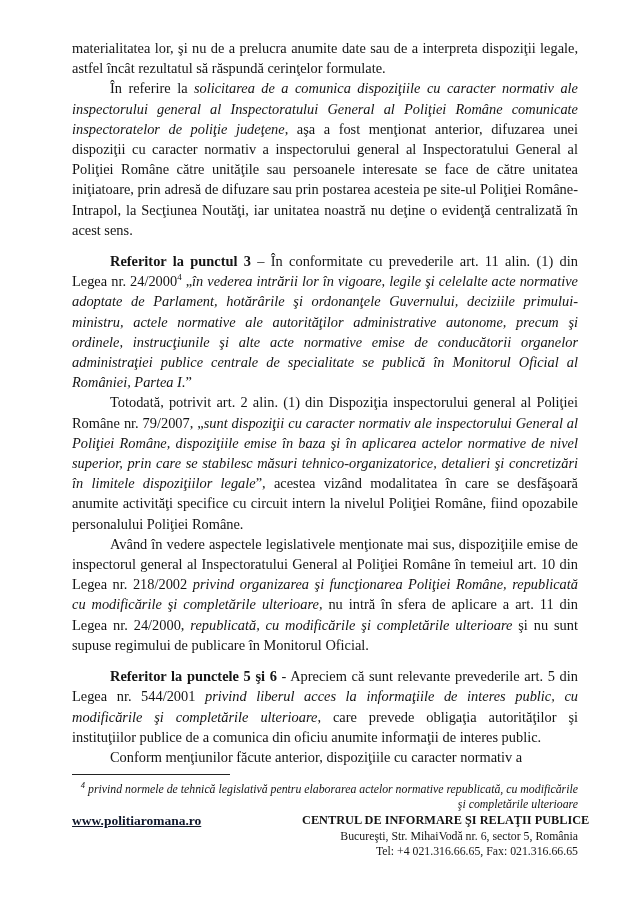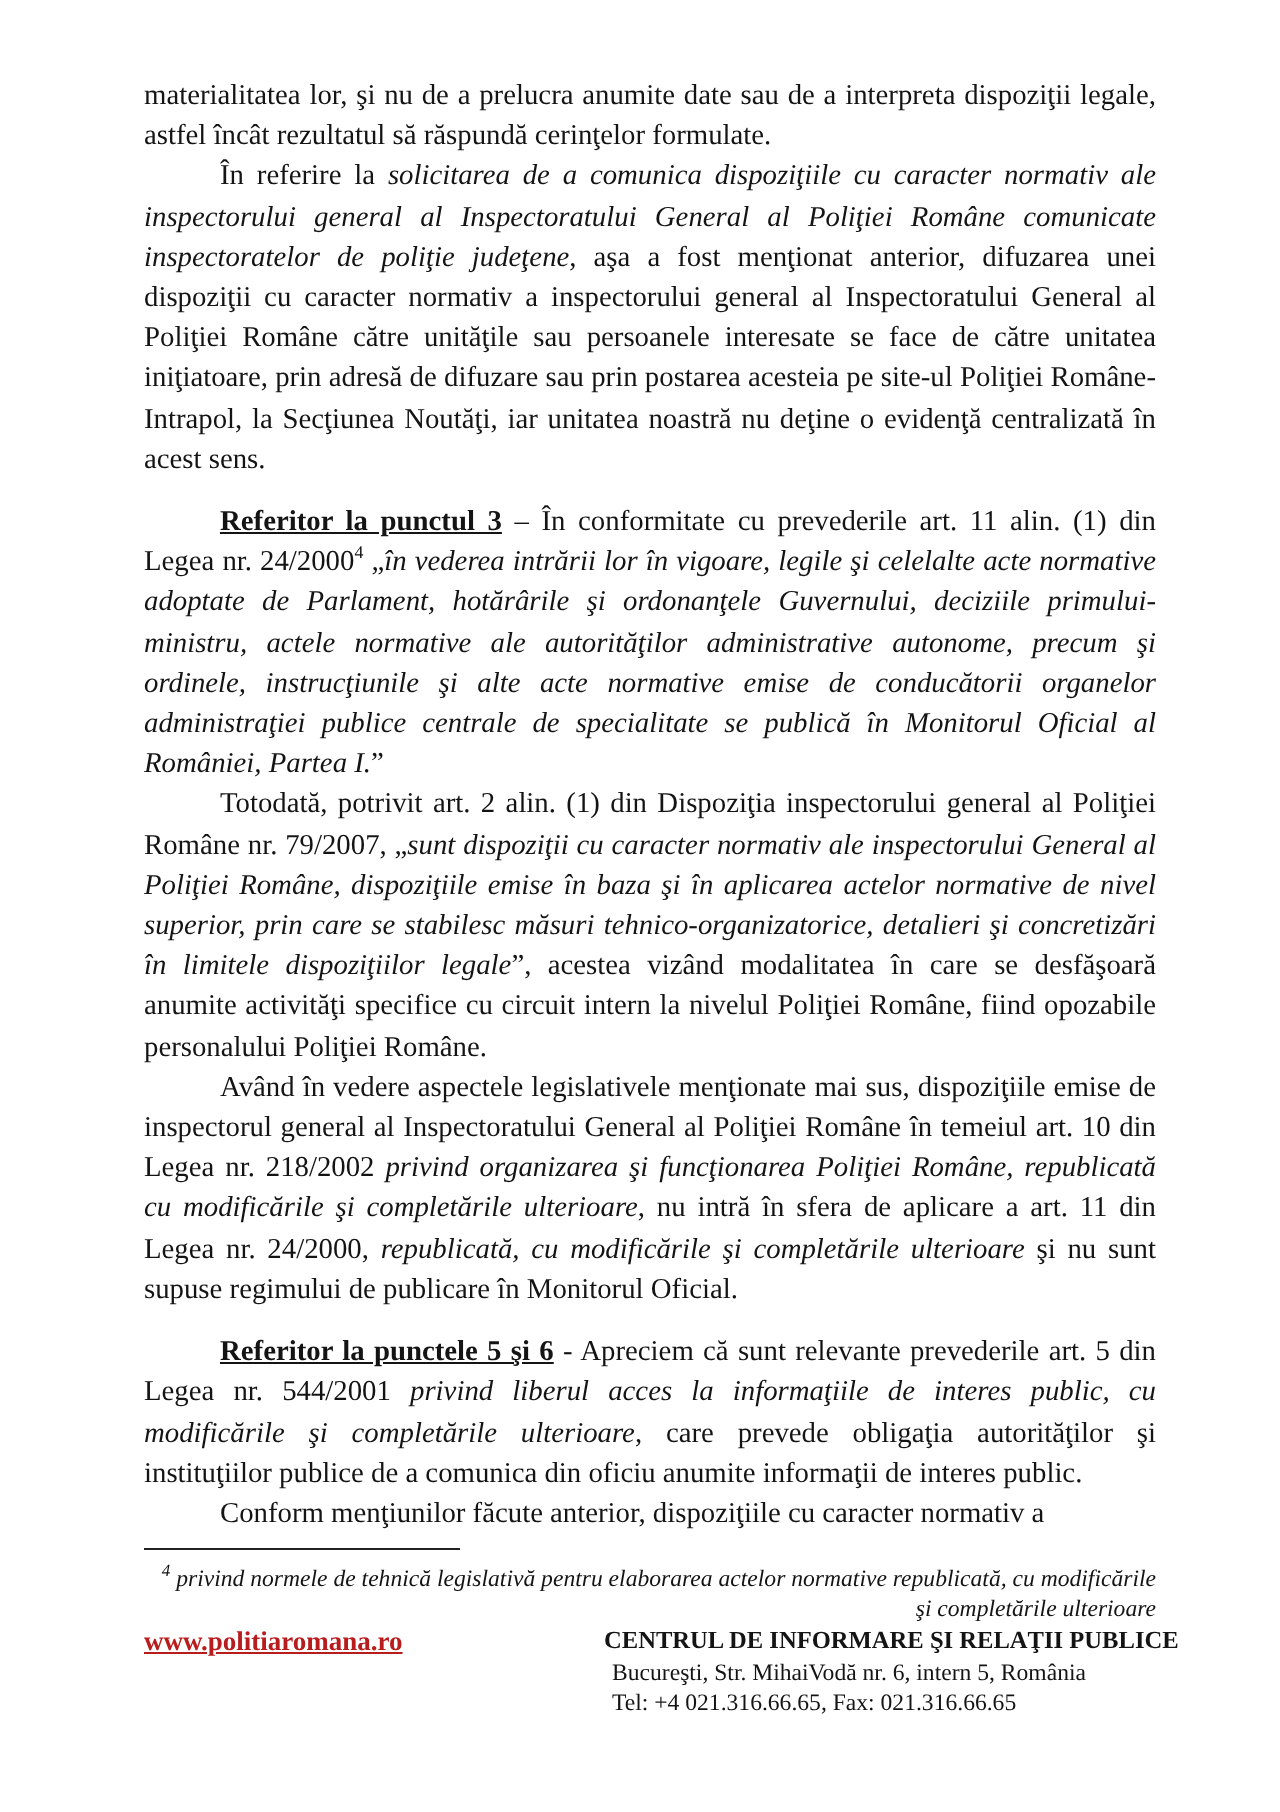--- a/index.html
+++ b/index.html
@@ -6,30 +6,30 @@
   .page{
     position:relative;width:640px;height:906px;background:#ffffff;
     font-family:"Liberation Serif","DejaVu Serif",serif;color:#141414;
     overflow:hidden;
   }
   .content{position:absolute;left:72px;top:38px;width:506px;max-height:732px;overflow:hidden;}
   p.doc{margin:0;font-size:14.4px;line-height:20.2px;text-align:justify;}
   p.doc.indent{text-indent:38px;}
   p.doc.space-before{margin-top:11px;}
   .i{font-style:italic;}
-  .bu{font-weight:bold;text-decoration:underline;}
+  .bu{font-weight:bold;}
   .sup{vertical-align:super;font-size:0.62em;line-height:0;}
   .footnote{position:absolute;left:72px;top:774px;width:506px;}
   .fn-rule{width:158px;border-top:1.2px solid #222222;margin-bottom:3px;}
   .fn-text{font-size:11.8px;line-height:15.4px;font-style:italic;text-align:right;}
   .fn-marker{vertical-align:super;font-size:8.5px;margin-right:3px;font-style:italic;}
   .footer{position:absolute;left:72px;top:813px;width:506px;display:flex;}
   .site-link{display:block;width:230px;font-size:13.5px;font-weight:bold;
-    color:#b91c1c;text-decoration:underline;cursor:pointer;}
-  .contact{width:276px;}
+    color:#0f172a;text-decoration:underline;cursor:pointer;}
+  .contact{width:276px;text-align:right;}
   .c-title{font-size:12.3px;font-weight:bold;line-height:15.8px;white-space:nowrap;}
   .c-line{font-size:11.8px;line-height:15.4px;margin-left:4px;white-space:nowrap;}
   .page-num{position:absolute;top:914px;left:510px;width:62px;text-align:center;
     font-size:12.5px;color:#4a4a4a;}
 </style>
 </head>
 <body>
 
 <div class="page">
 
@@ -45,20 +45,20 @@
 
   <div class="footnote">
     <div class="fn-rule"></div>
     <div class="fn-text"><span class="fn-marker">4</span><span>privind normele de tehnică legislativă pentru elaborarea actelor normative republicată, cu modificările şi completările ulterioare</span></div>
   </div>
 
   <div class="footer">
     <a class="site-link">www.politiaromana.ro</a>
     <div class="contact">
       <div class="c-title">CENTRUL DE INFORMARE ŞI RELAŢII PUBLICE</div>
-      <div class="c-line">Bucureşti, Str. MihaiVodă nr. 6, intern 5, România</div>
+      <div class="c-line">Bucureşti, Str. MihaiVodă nr. 6, sector 5, România</div>
       <div class="c-line">Tel: +4 021.316.66.65, Fax: 021.316.66.65</div>
     </div>
   </div>
 
   <div class="page-num">2 | 3</div>
 
 </div>
 
 </body></html>

